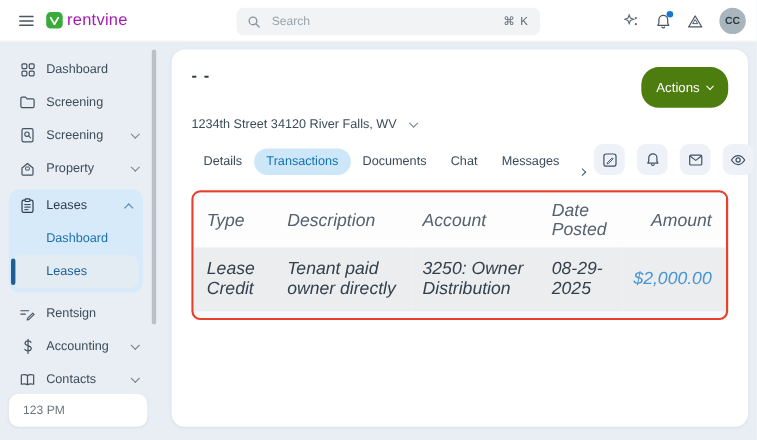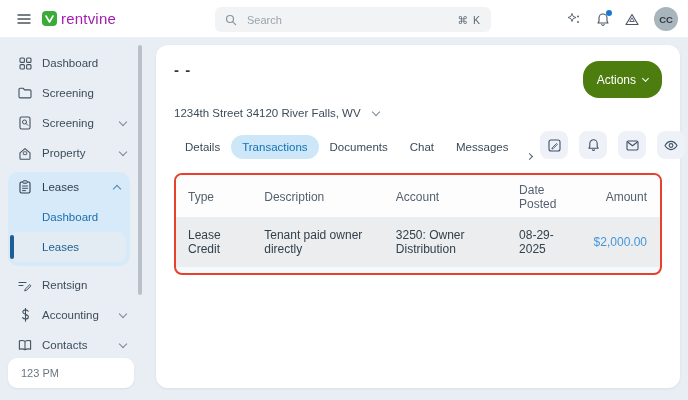--- a/index.html
+++ b/index.html
@@ -85,21 +85,21 @@
   .more-tabs { display:flex; padding:0 8px; cursor:pointer; }
   .more-tabs .chev { margin:0; width:5px; height:5px; border-color:#55616d; }
   .tab-actions { margin-left:auto; display:flex; gap:11px; }
   .sq-btn { width:28px; height:28px; background:#eef2f8; border-radius:8px;
     display:flex; align-items:center; justify-content:center; color:#3d5166; cursor:pointer; }
   
   .table-highlight {
     margin-top:14px; border:2px solid #e8402d; border-radius:8px; overflow:hidden;
     background:#f7fafc; padding-bottom:6px;
   }
-  table { width:100%; border-collapse:collapse; font-size:12px; }
+  table { width:100%; border-collapse:collapse; font-size:16px;font-style:italic; }
   thead th { text-align:left; font-weight:normal; color:#55616d; padding:8px 10px 6px 10px; background:#fdfdfe; }
   thead th:first-child, tbody td:first-child { padding-left:12px; }
   thead th.num, td.num { text-align:right; padding-right:13px; }
   tbody td { padding:11px 10px; color:#33414e; }
   tbody tr.odd { background:#ebedee; }
   tbody tr.even { background:#ffffff; }
   td.amt { color:#4596d8; cursor:pointer; }
 </style>
 </head>
 <body>

